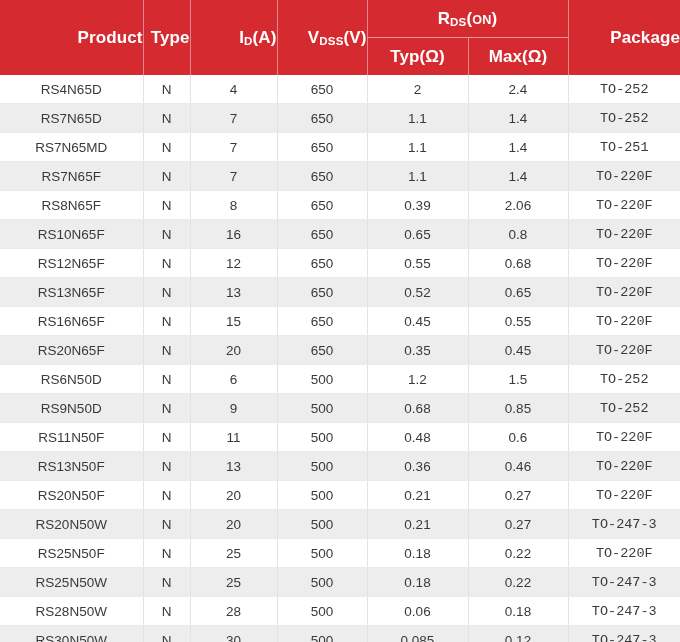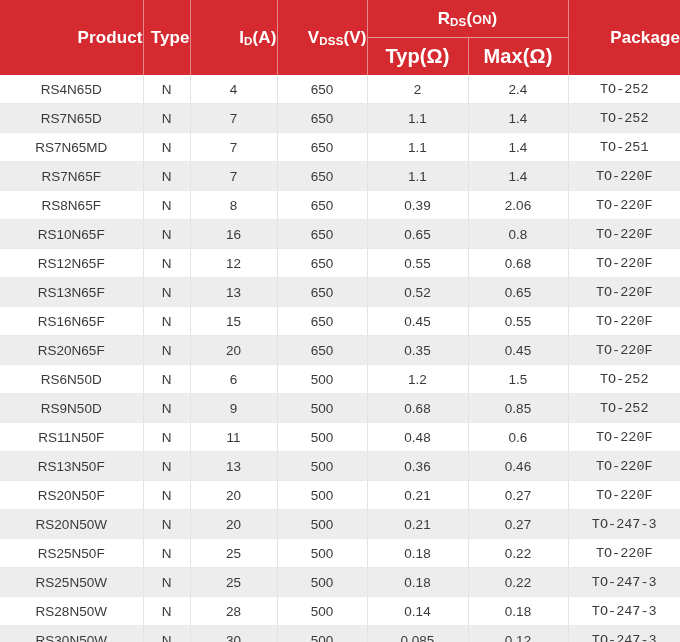--- a/index.html
+++ b/index.html
@@ -39,21 +39,21 @@
     text-align: center;
     vertical-align: middle;
     padding: 0;
     border: none;
     letter-spacing: 0.1px;
     white-space: nowrap;
     margin-left: 7px;
   }
   th.hdr-tall   { height: 74px; text-align: right; }
   th.hdr-span   { height: 37px; border-bottom: 1px solid #e8999c; }
-  th.hdr-sub    { height: 37px; font-size: 20px; }
+  th.hdr-sub    { height: 37px; font-size: 17px; }
 
   
   thead th.vsep { border-left: 1px solid #e0888c; }
 
   
   .sub {
     font-size: 0.68em;
     vertical-align: baseline;
     position: relative;
     top: 2px;
@@ -278,21 +278,21 @@
         <td>500</td>
         <td>0.18</td>
         <td>0.22</td>
         <td>TO-247-3</td>
       </tr>
       <tr class="odd">
         <td>RS28N50W</td>
         <td>N</td>
         <td>28</td>
         <td>500</td>
-        <td>0.14</td>
+        <td>0.06</td>
         <td>0.18</td>
         <td>TO-247-3</td>
       </tr>
       <tr class="even">
         <td>RS30N50W</td>
         <td>N</td>
         <td>30</td>
         <td>500</td>
         <td>0.085</td>
         <td>0.12</td>

